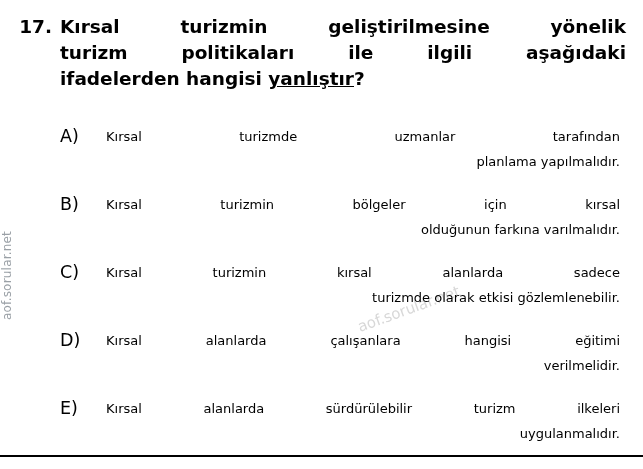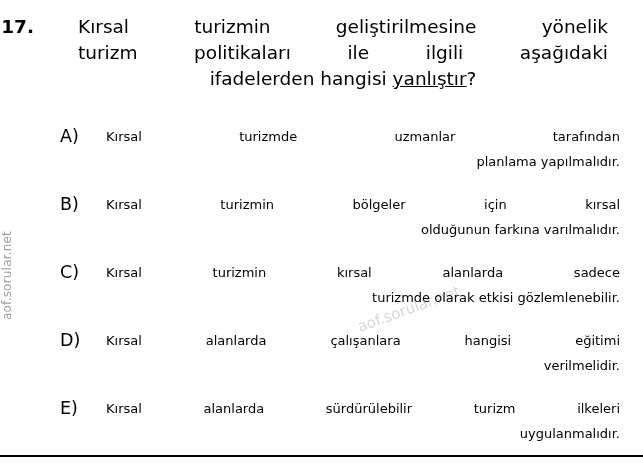--- a/index.html
+++ b/index.html
@@ -48,44 +48,43 @@
     font-family: "DejaVu Sans", sans-serif;
     font-size: 15px;
     color: #d8d8d8;
     transform: rotate(-20deg);
     white-space: nowrap;
     pointer-events: none;
   }
 
   .question {
     position: absolute;
-    left: 0;
+    left: 18px;
     top: 14px;
     width: 608px;
     display: flex;
     align-items: flex-start;
   }
   .q-number {
     font-size: 18.5px;
     font-weight: bold;
     line-height: 26px;
     width: 42px;
     flex: 0 0 42px;
     text-align: right;
     padding-right: 8px;
     box-sizing: border-box;
   }
   .q-text {
     font-size: 18.5px;
-    font-weight: normal;
+    font-weight: bold;
     line-height: 26px;
     flex: 1 1 auto;
     text-align: justify;
     text-justify: inter-word;
-    margin-left: 36px;
   }
   .q-text .underline {
     text-decoration: underline;
   }
 
   .options {
     position: absolute;
     left: 60px;
     top: 124px;
     width: 560px;
@@ -118,21 +117,21 @@
     text-align: justify;
     text-align-last: justify;
   }
   .q-text > span.line-just {
     display: block;
     text-align: justify;
     text-align-last: justify;
   }
   .q-text > span.line-last {
     display: block;
-    text-align: center;
+    text-align: left;
   }
 
   .bottom-rule {
     position: absolute;
     left: 0;
     top: 455px;
     width: 643px;
     height: 2px;
     background: #000000;
   }

